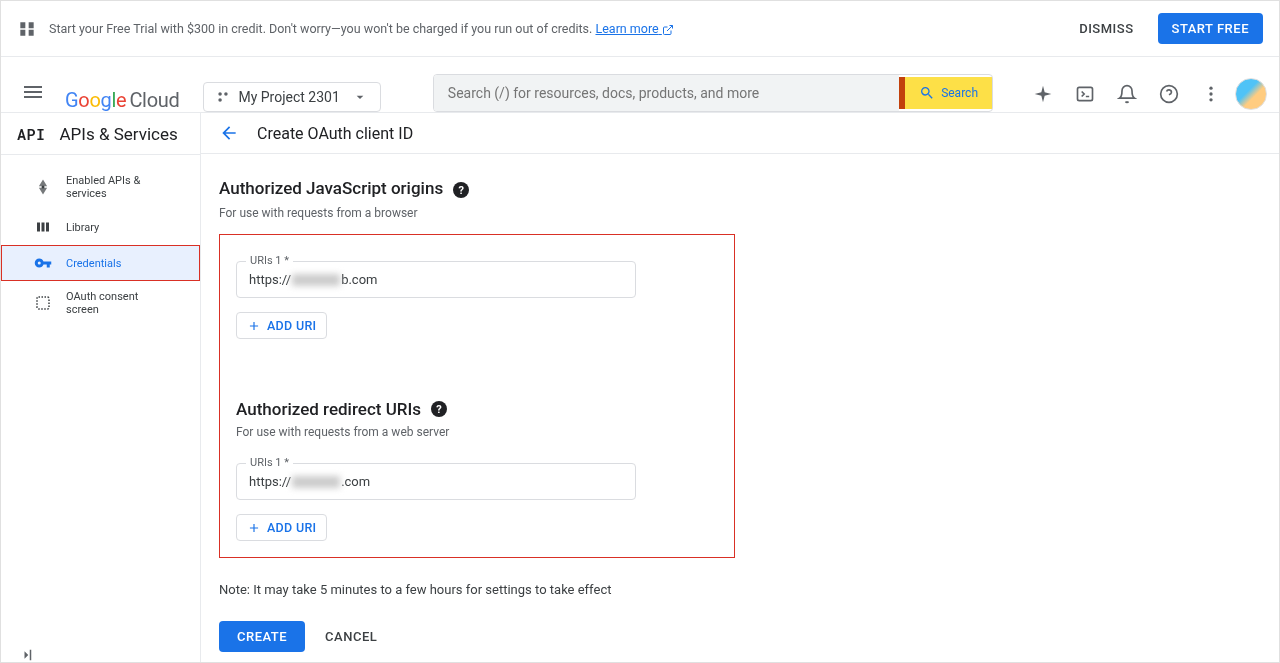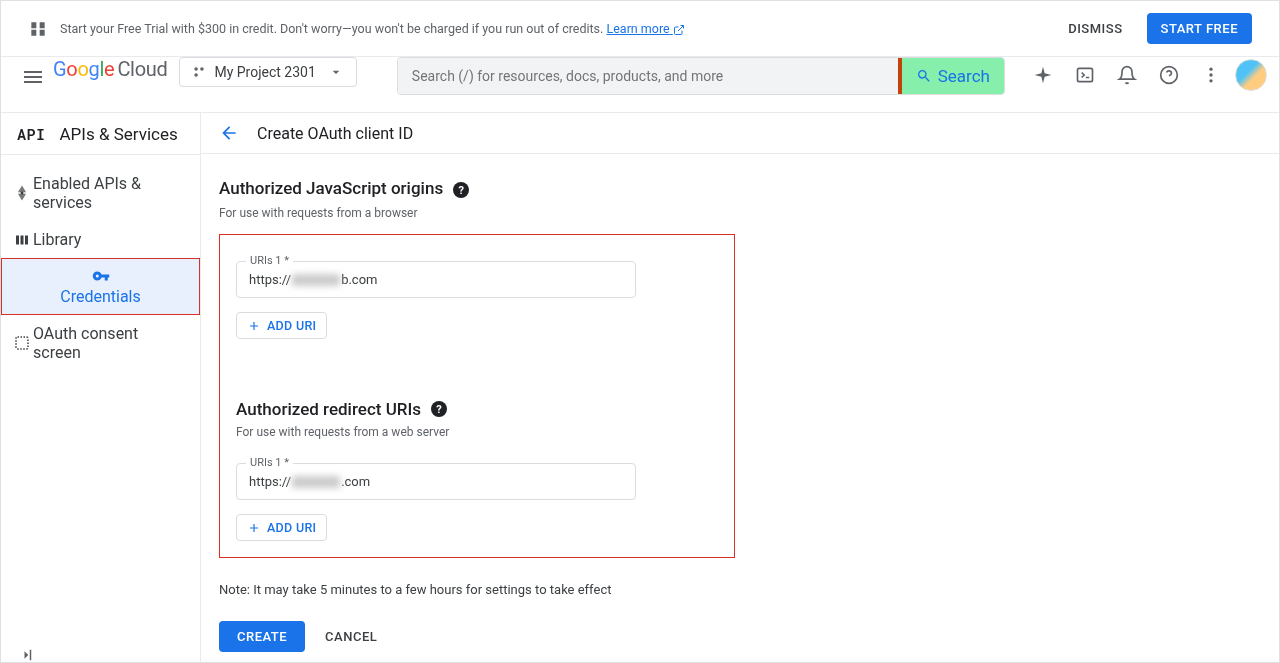--- a/index.html
+++ b/index.html
@@ -13,21 +13,21 @@
       color: #202124;
       font-size: 14px;
       width: 1280px;
       height: 663px;
       overflow: hidden;
       border: 1px solid #e0e0e0;
     }
     .banner {
       display: flex;
       align-items: center;
-      padding: 8px 27px;
+      padding: 8px 16px;
       border-bottom: 1px solid #e8eaed;
       height: 56px;
     }
     .banner-icon {
       width: 20px;
       height: 20px;
       margin-right: 12px;
       color: #5f6368;
     }
     .banner-text {
@@ -56,24 +56,25 @@
       font-weight: 500;
       letter-spacing: 0.5px;
       padding: 8px 14px;
       border: none;
       border-radius: 4px;
       cursor: pointer;
       margin-left: 8px;
     }
     .topbar {
       display: flex;
-      align-items: flex-start;
+      align-items: flex-end;
       padding: 0 12px;
       height: 56px;
       border-bottom: 1px solid #e8eaed;
+      gap: 12px;
     }
     .hamburger {
       width: 24px;
       height: 24px;
       color: #5f6368;
       cursor: pointer;
       padding: 8px;
       box-sizing: content-box;
     }
     .logo {
@@ -120,25 +121,25 @@
       padding: 10px 14px;
       font-size: 14px;
       color: #5f6368;
       background: #f1f3f4;
     }
     .search-btn {
       display: flex;
       align-items: center;
       gap: 6px;
       padding: 8px 14px;
-      background: #86efac;
+      background: #fde047;
       border: none;
-      border-left: 4px solid #c2410c;
+      border-left: 6px solid #c2410c;
       color: #1a73e8;
-      font-size: 17px;
+      font-size: 12px;
       cursor: pointer;
     }
     .topbar-icons {
       display: flex;
       align-items: center;
       gap: 6px;
       margin-left: 20px;
     }
     .topbar-icon {
       width: 20px;
@@ -184,30 +185,29 @@
     .sidebar-title {
       font-size: 17px;
       color: #202124;
     }
     .sidebar-nav {
       padding-top: 10px;
     }
     .nav-item {
       display: flex;
       align-items: center;
-      padding: 9px 12px;
-      gap: 2px;
-      cursor: pointer;
-      font-size: 16px;
+      padding: 9px 33px;
+      gap: 14px;
+      cursor: pointer;
+      font-size: 11px;
       color: #3c4043;
     }
     .nav-item.active {
       color: #1a73e8;
       background: #e8f0fe;
-      flex-direction: column;
     }
     .nav-item.highlighted {
       outline: 1px solid #d93025;
       outline-offset: -1px;
     }
     .nav-icon {
       width: 18px;
       height: 18px;
       flex-shrink: 0;
     }

